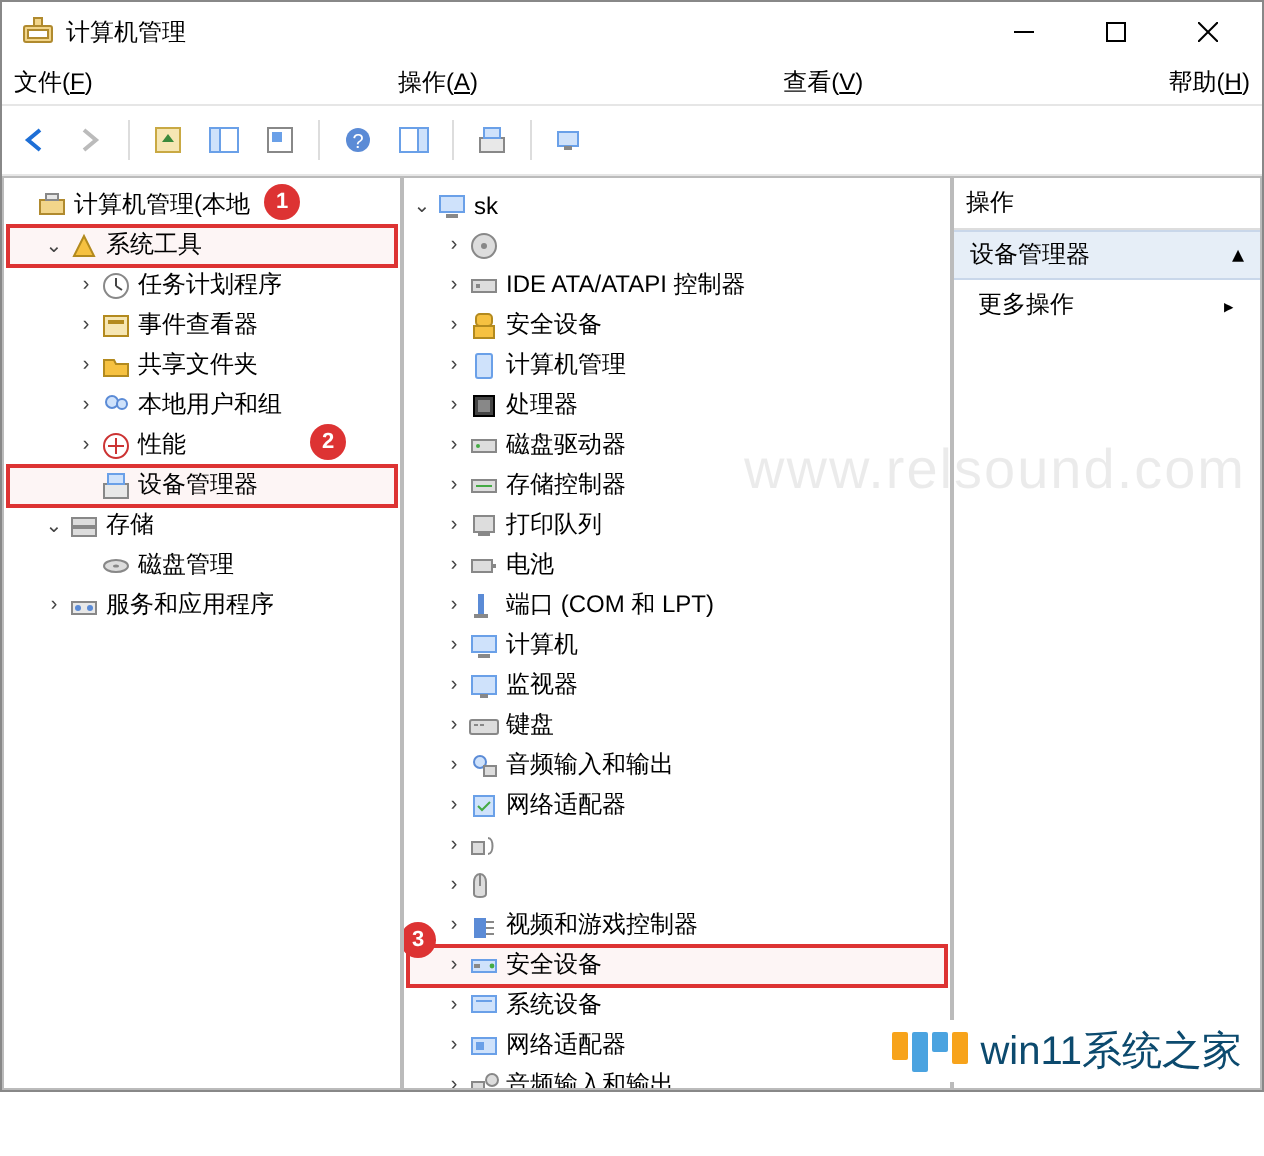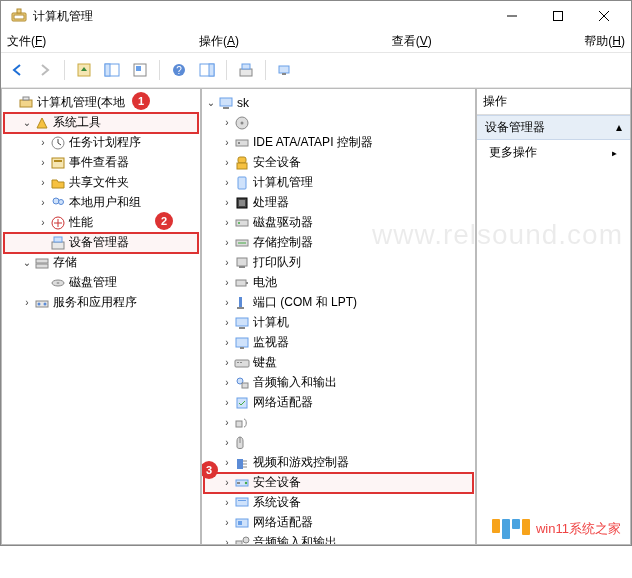--- a/index.html
+++ b/index.html
@@ -147,21 +147,21 @@
     font-size: 28px;
     color: rgba(0,0,0,0.08);
     letter-spacing: 1px;
     transform: rotate(0deg);
     pointer-events: none;
   }
   .branding {
     position: absolute;
     right: 6px; bottom: 4px;
     display: flex; align-items: center; gap: 6px;
-    font-size: 13px; color: #ef4444;
+    font-size: 20px; color: #0c4a6e;
     pointer-events: none;
     background: #fff;
     padding: 2px 4px;
   }
   .branding .bars { display:flex; gap:2px; }
   .branding .bars span { display:inline-block; width:8px; border-radius:1px; }
 </style>
 </head>
 <body>
 

